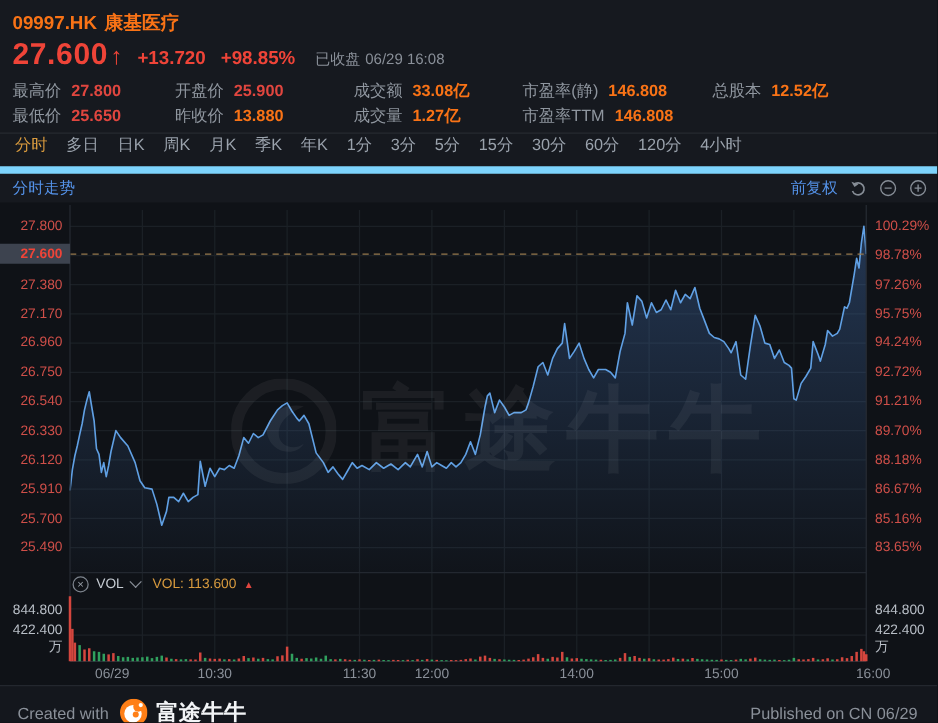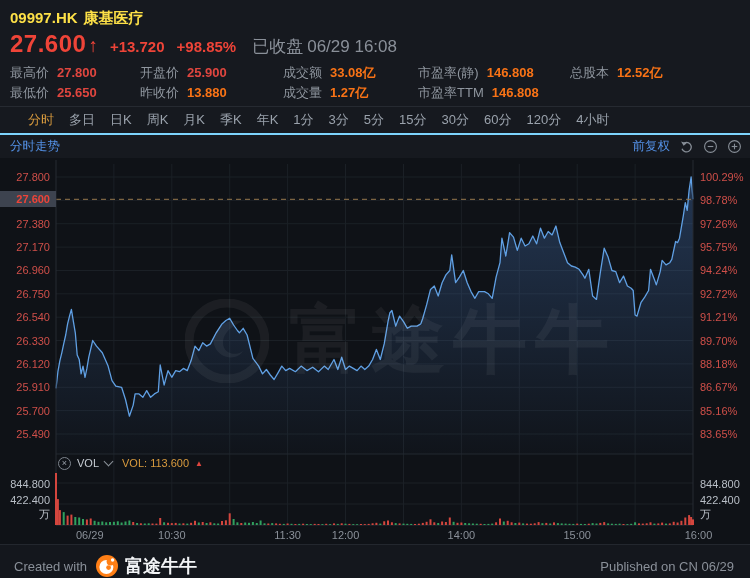--- a/index.html
+++ b/index.html
@@ -1,35 +1,35 @@
 <!DOCTYPE html>
 <html><head>
 <meta charset="utf-8">
 <style>
   html,body{margin:0;padding:0;background:#101318;}
   .app{position:relative;width:750px;height:578px;background:#16191f;overflow:hidden;
        font-family:"Liberation Sans","DejaVu Sans",sans-serif;color:#dfe3e8;}
   
   header{padding:9px 0 0 10px;}
-  .title-row{font-size:15px;font-weight:bold;color:#fde047;height:18px;}
+  .title-row{font-size:15px;font-weight:bold;color:#f97316;height:18px;}
   .title-row .nm{margin-left:6px;}
   .price-row{display:flex;align-items:baseline;margin-top:3px;height:26px;}
   .big{font-size:24px;font-weight:bold;color:#ef4438;letter-spacing:0.5px;}
   .arr{font-size:19px;font-weight:bold;color:#ef4438;margin-left:2px;}
   .chg{font-size:15px;font-weight:bold;color:#ef4438;margin-left:12px;}
-  .status{font-size:17px;color:#8a9099;margin-left:16px;}
+  .status{font-size:12px;color:#8a9099;margin-left:16px;}
   .status span{margin-right:4px;}
   
   .stats{position:relative;height:46px;margin-top:4px;border-bottom:1px solid #262a31;font-size:13px;}
   .scell{position:absolute;display:flex;gap:8px;white-space:nowrap;align-items:baseline;height:18px;}
   .scell .lb{color:#8f969f;}
   .scell .vl{font-weight:bold;color:#f97316;}
   .scell .vl.up{color:#e0463f;}
   
-  .tabs{display:flex;align-items:center;height:26px;padding-left:28px;border-bottom:2px solid #7dd3fc;font-size:13px;}
+  .tabs{display:flex;height:26px;padding-left:12px;border-bottom:6px solid #7dd3fc;font-size:13px;}
   .tab{color:#9aa2ac;margin-right:15px;cursor:default;}
   .tab.active{color:#d99b3e;}
   
   .subbar{display:flex;align-items:center;justify-content:space-between;height:23px;padding:0 8px 0 10px;font-size:12.5px;}
   .blue{color:#5492e8;font-family:Liberation Serif, serif;}
   .subbar .right{display:flex;align-items:center;gap:9px;}
   .micon{width:15px;height:15px;display:block;}
   
   .chart{position:relative;width:750px;height:386px;background:#0f1217;}
   .chart svg.main{position:absolute;left:0;top:0;}

